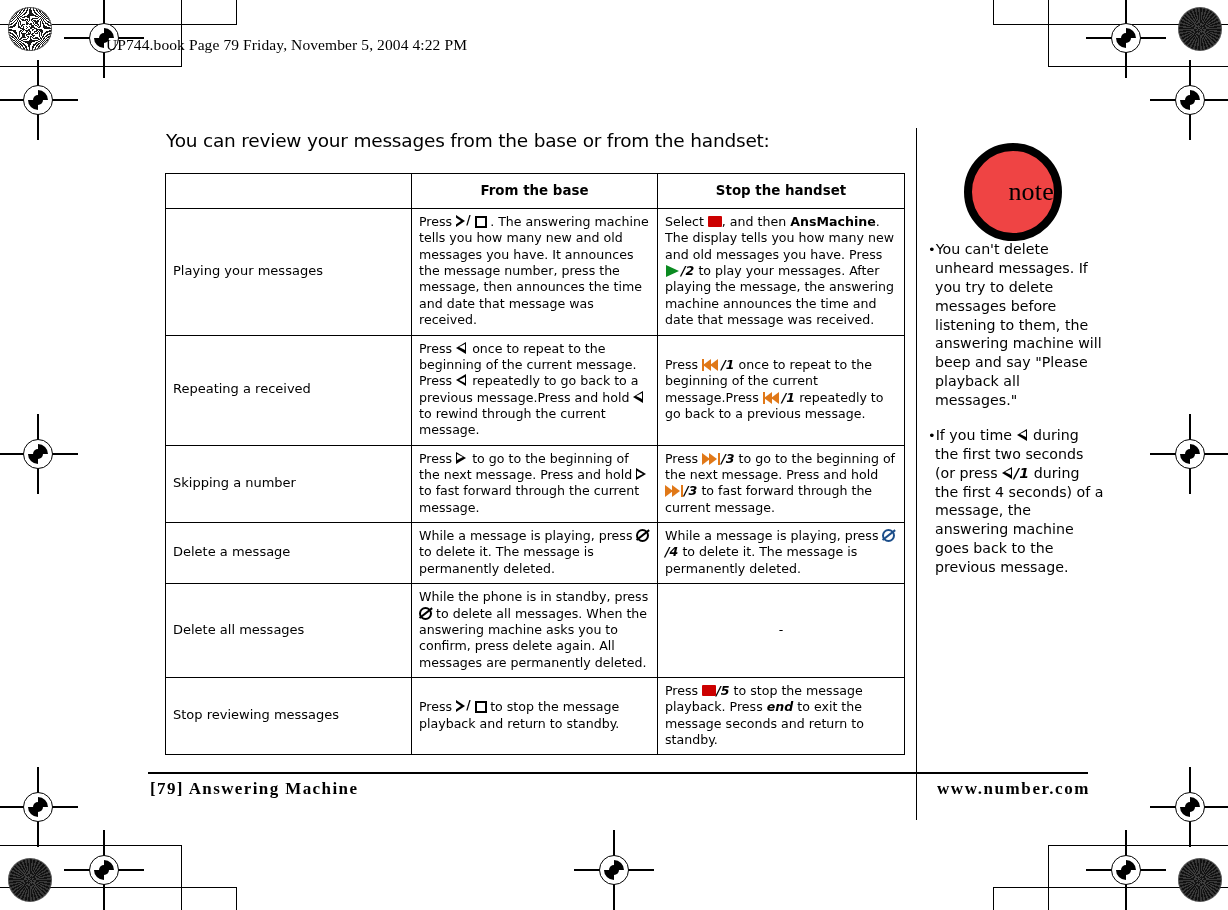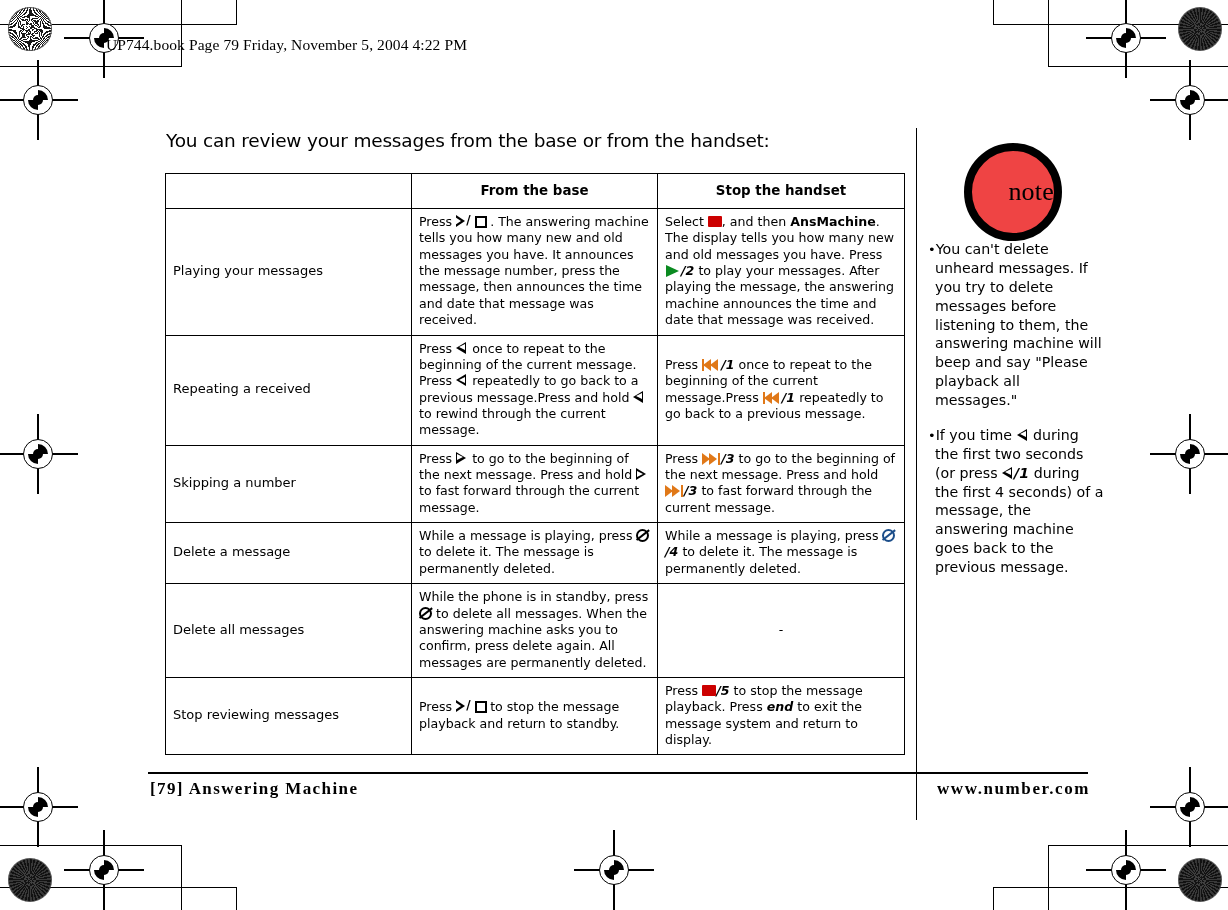--- a/index.html
+++ b/index.html
@@ -420,21 +420,21 @@
       </td>
       <td class="dash">-</td>
     </tr>
 
     <tr>
       <td class="rowlabel">Stop reviewing messages</td>
       <td class="body">
         <span>Press </span><span class="ico ico-playstop"><span class="tri"></span><span class="sl">/</span><span class="sq"></span></span><span> to stop the message playback and return to standby.</span>
       </td>
       <td class="body">
-        <span>Press </span><span class="ico ico-end"></span><span class="num">/5</span><span> to stop the message playback. Press </span><span class="bldit">end</span><span> to exit the message system and return to display.</span>
+        <span>Press </span><span class="ico ico-end"></span><span class="num">/5</span><span> to stop the message playback. Press </span><span class="bldit">end</span><span> to exit the message seconds and return to standby.</span>
       </td>
     </tr>
 
   </tbody>
 </table>
 
 <div class="rule-v"></div>
 
 <div class="note-badge">
   <span>note</span>

